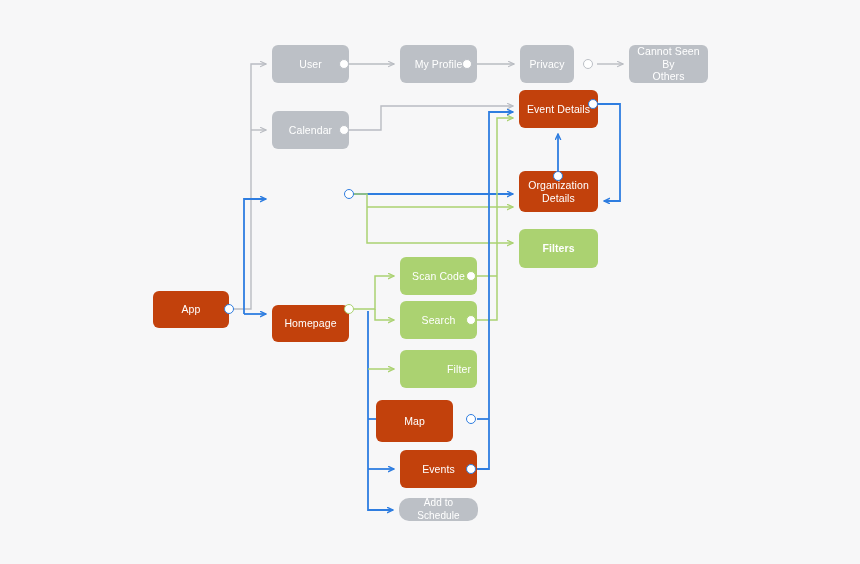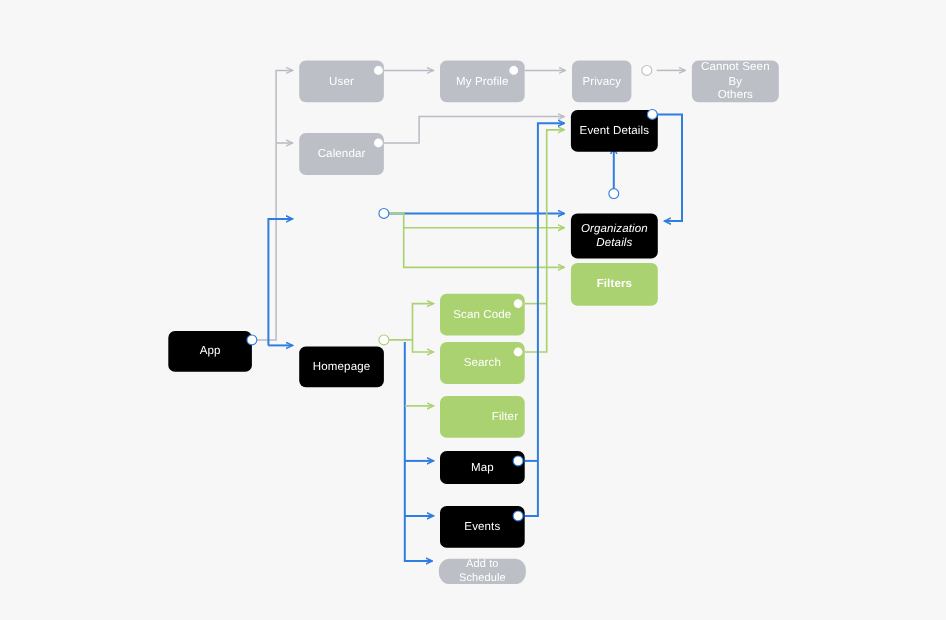--- a/index.html
+++ b/index.html
@@ -32,23 +32,22 @@
     align-items: center;
     justify-content: center;
     text-align: center;
     color: #ffffff;
     font-size: 10.5px;
     line-height: 12.5px;
     font-family: "Liberation Sans", sans-serif;
     letter-spacing: 0.1px;
     padding: 2px 6px;
     z-index: 5;
-    margin-top: 10px;
-  }
-  .node.blue   { background: #000000; }
+  }
+  .node.blue   { background: #c2410c; }
   .node.green  { background: #abd271; }
   .node.gray   { background: #bcc0c6; }
   .node.small  { font-size: 10px; border-radius: 5px; }
   .node-label {
     display: block;
     width: 100%;
     white-space: pre-line;
   }
   .port {
     position: absolute;
@@ -147,42 +146,42 @@
 
 
   <div class="node blue" style="left:272px; top:305px; width:77px; height:37px;text-align:center;">
     <span class="node-label">Homepage</span>
   </div>
 
   <div class="node blue" style="left:519px; top:90px; width:79px; height:38px;">
     <span class="node-label">Event Details</span>
   </div>
 
-  <div class="node blue" style="left:519px; top:184px; width:79px; height:41px;font-style:italic;">
+  <div class="node blue" style="left:519px; top:171px; width:79px; height:41px;">
     <span class="node-label">Organization
 Details</span>
   </div>
 
   <div class="node green" style="left:519px; top:229px; width:79px; height:39px;font-weight:bold;">
     <span class="node-label">Filters</span>
   </div>
 
   <div class="node green" style="left:400px; top:257px; width:77px; height:38px;">
     <span class="node-label">Scan Code</span>
   </div>
 
   <div class="node green" style="left:400px; top:301px; width:77px; height:38px;">
     <span class="node-label">Search</span>
   </div>
 
   <div class="node green" style="left:400px; top:350px; width:77px; height:38px;text-align:right;">
     <span class="node-label">Filter</span>
   </div>
 
-  <div class="node blue" style="left:400px; top:400px; width:77px; height:30px;">
+  <div class="node blue" style="left:376px; top:400px; width:77px; height:42px;">
     <span class="node-label">Map</span>
   </div>
 
   <div class="node blue" style="left:400px; top:450px; width:77px; height:38px;">
     <span class="node-label">Events</span>
   </div>
 
   <div class="node gray small" style="left:399px; top:498px; width:79px; height:23px;border-radius:10px;">
     <span class="node-label">Add to Schedule</span>
   </div>

